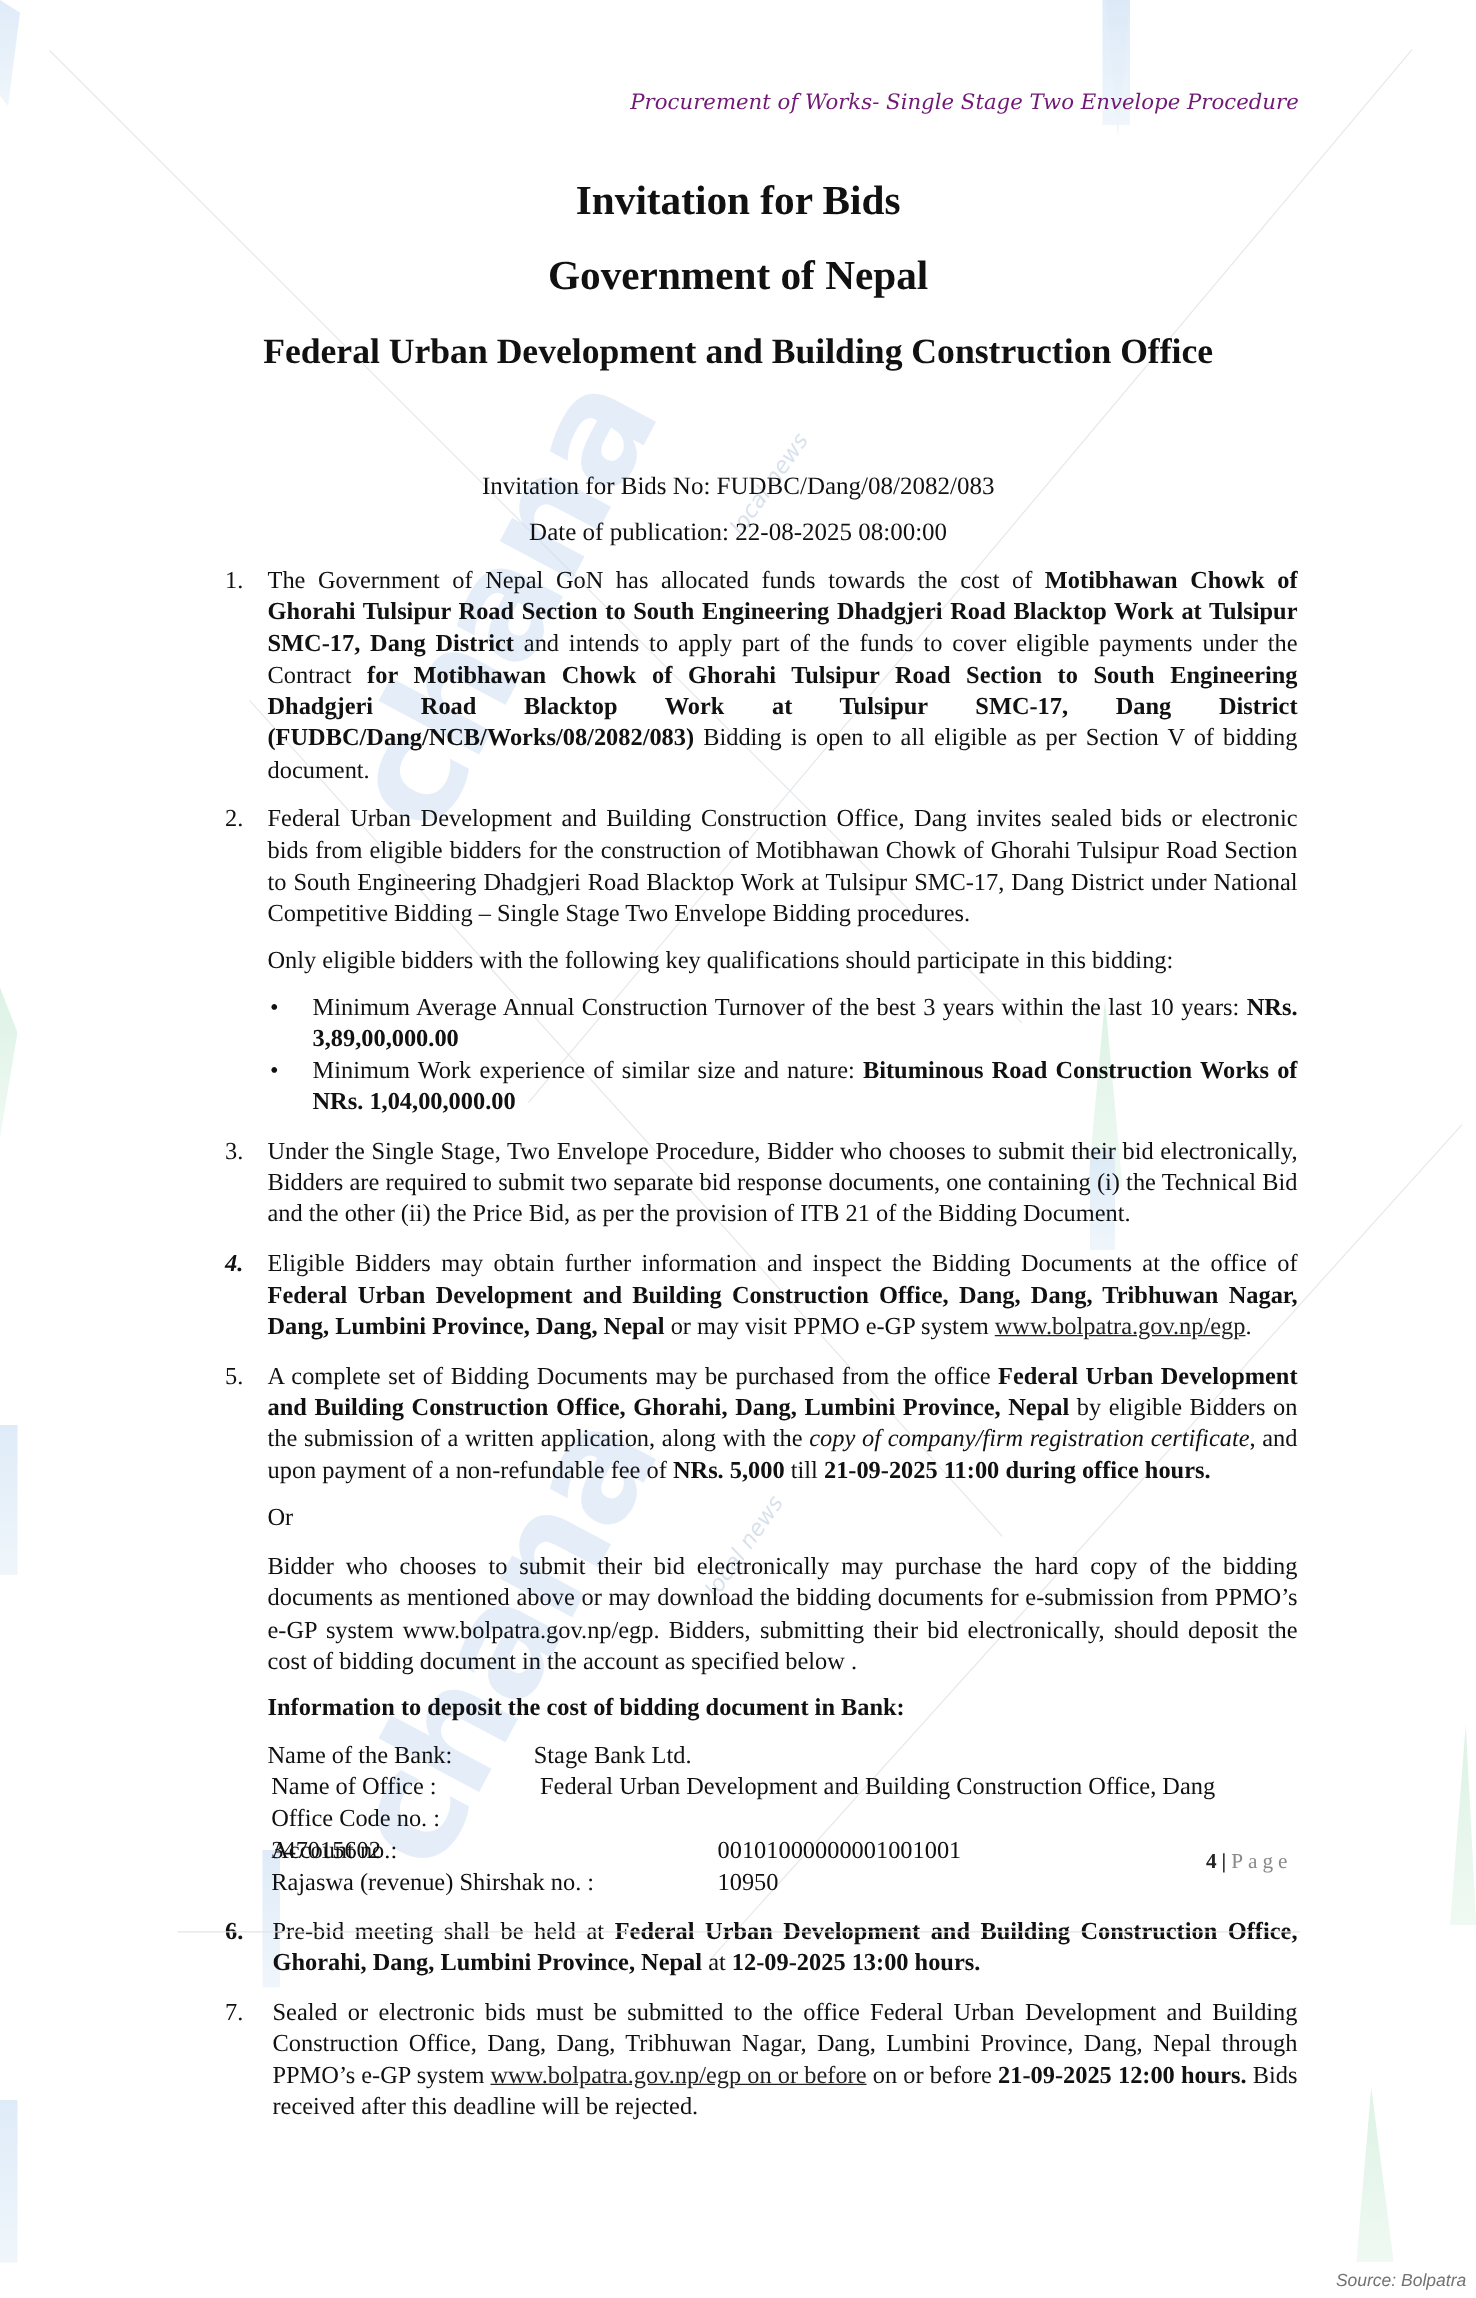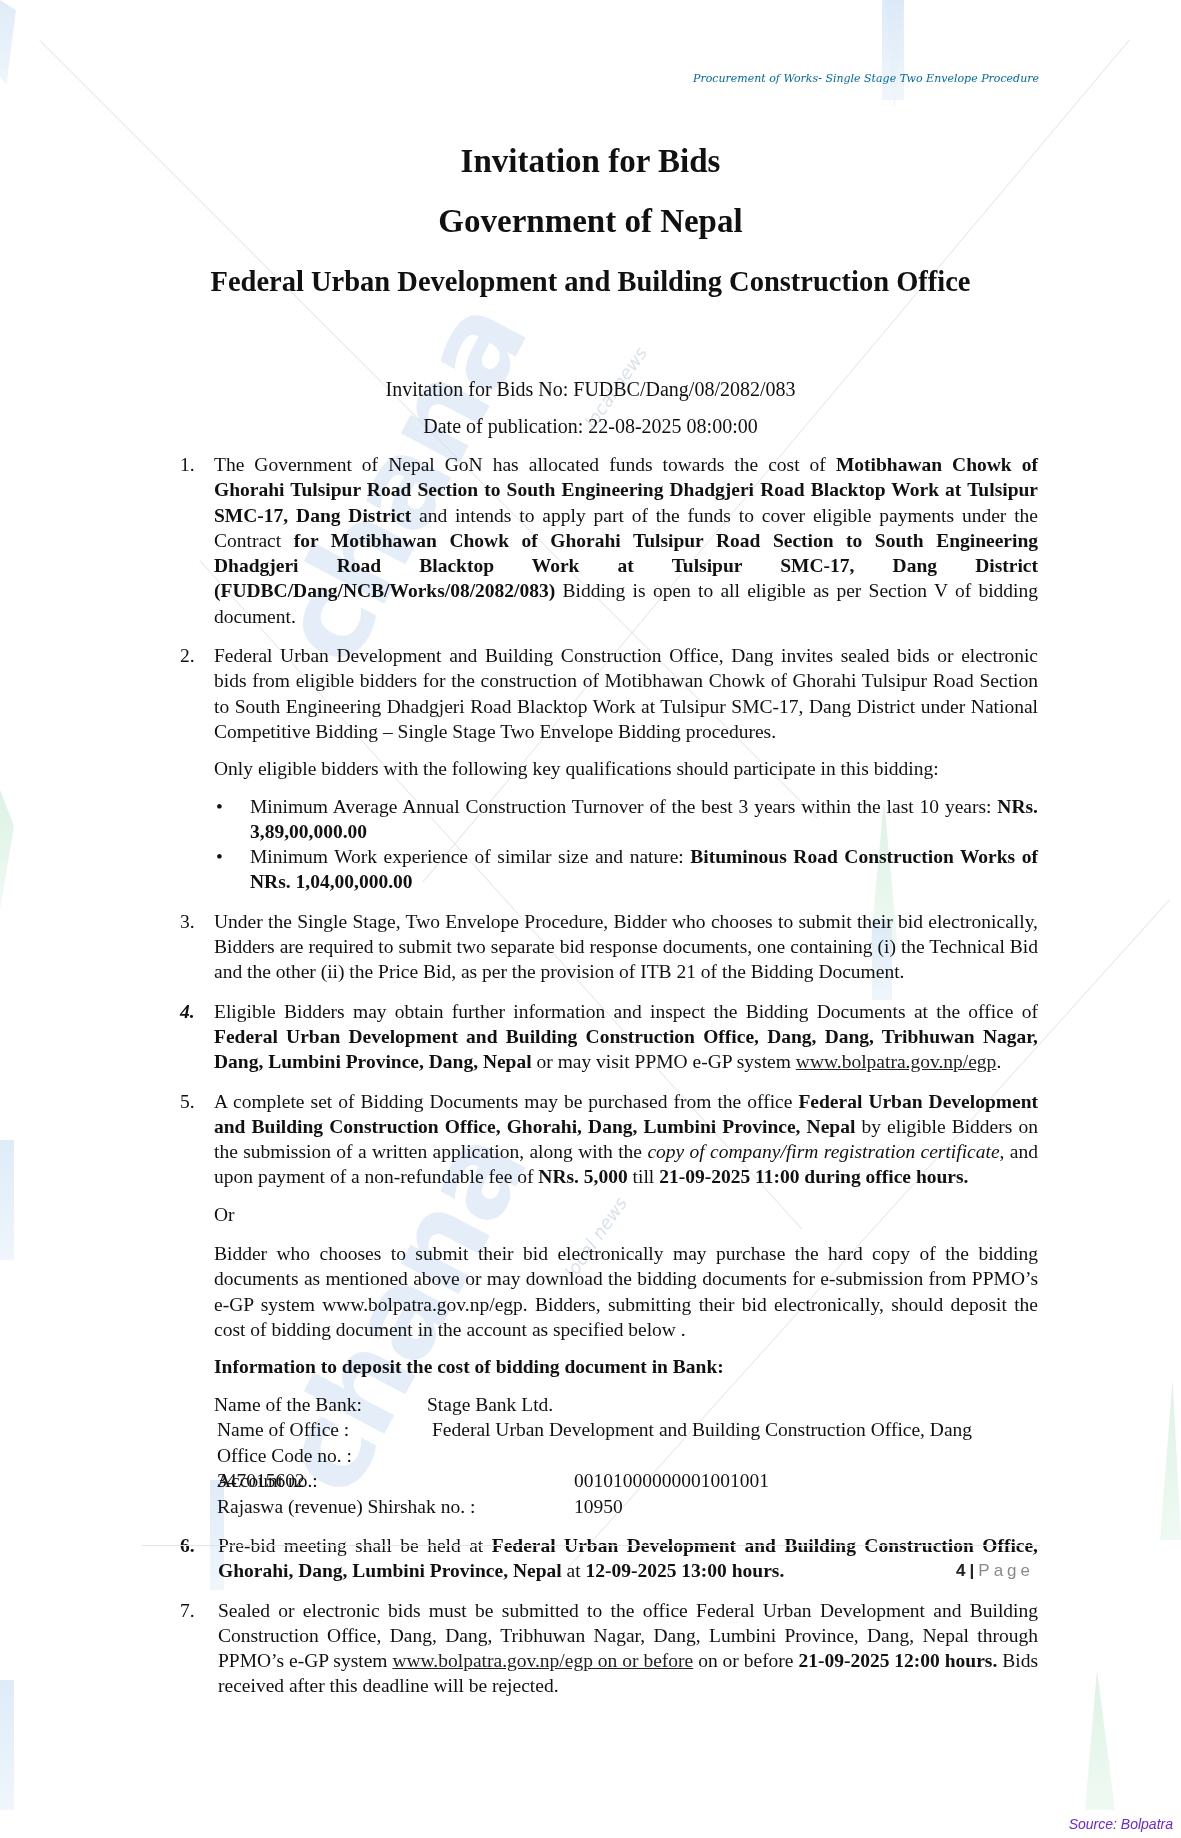--- a/index.html
+++ b/index.html
@@ -17,21 +17,21 @@
     font-size: 120px; color: #cfe0f3; opacity: .55; transform: rotate(-62deg);
     letter-spacing: -4px; transform-origin: left top;
   }
   .wm-tag {
     position:absolute; font-family: "DejaVu Sans", sans-serif; font-size: 18px; color:#c9d6e4;
     opacity:.7; transform: rotate(-55deg); transform-origin: left top; font-style: italic;
   }
 
   .header-note {
     position:absolute; top: 72px; right: 142px;
-    font-family: "DejaVu Serif", serif; font-style: italic; font-size: 11px; color:#0369a1;margin-left:24px;
+    font-family: "DejaVu Serif", serif; font-style: italic; font-size: 17px; color:#701a75;margin-left:24px;
   }
   .titles { position:absolute; top: 145px; left: 0; width: 1181px; text-align:center; }
   .t1 { font-weight:700; font-size: 33px; margin: 0; line-height: 1; }
   .t2 { font-weight:700; font-size: 33px; margin: 27px 0 0 0; line-height: 1; }
   .t3 { font-weight:700; font-size: 28.5px; margin: 30px 0 0 0; line-height: 1; }
 
   .meta { position:absolute; top: 378px; left:0; width:1181px; text-align:center; font-size: 20px; }
   .meta div { height: 37px; }
 
   .body { position:absolute; left: 178px; top: 452px; width: 860px; font-size: 19.5px; line-height: 25.3px; }
@@ -48,28 +48,28 @@
   .link { text-decoration: underline; color:#222; }
   .bank { padding-left: 36px; margin: 0 0 10px 0; }
   .bank-row { display:flex; height: 25.5px; }
   .bank-row .k { width: 215px; }
   .bank-row.wide .k { width: 357px; }
   .bank-row.first .k { width: 213px; }
   .pagefoot {
     position:absolute; left: 142px; width: 898px; top: 1545px; height: 1px; background:#e3e3e3;
   }
   .pagenum {
-    position:absolute; right: 147px; top: 1561px; font-family: Liberation Sans, sans-serif; font-size: 17px;
+    position:absolute; right: 147px; top: 1479px; font-family: Liberation Serif, serif; font-size: 17px;
   }
   .pagenum .n { font-weight:700; color:#222; }
   .pagenum .sep { color:#222; font-weight:700; margin: 0 4px; }
   .pagenum .p { color:#8a8a8a; letter-spacing: 4px; }
   .source {
     position:absolute; right: 8px; bottom: 6px; font-family: "Liberation Sans", sans-serif;
-    font-style: italic; font-size: 14px; color:#6d28d9;
+    font-style: italic; font-size: 14px; color:#737373;
   }
 </style>
 </head>
 <body>
 
 <div class="wm" style="inset:0;">
   <div class="wm-shard" style="left:0;top:0;width:16px;height:85px;clip-path:polygon(0 0,100% 12%,40% 100%,0 90%);"></div>
   <div class="wm-shard" style="left:880px;top:0;width:24px;height:110px;clip-path:polygon(20% 0,100% 0,60% 100%);"></div>
   <div class="wm-shard" style="left:882px;top:0;width:22px;height:100px;"></div>
   <div class="wm-shard green" style="left:0;top:790px;width:14px;height:120px;clip-path:polygon(0 0,100% 30%,0 100%);"></div>

